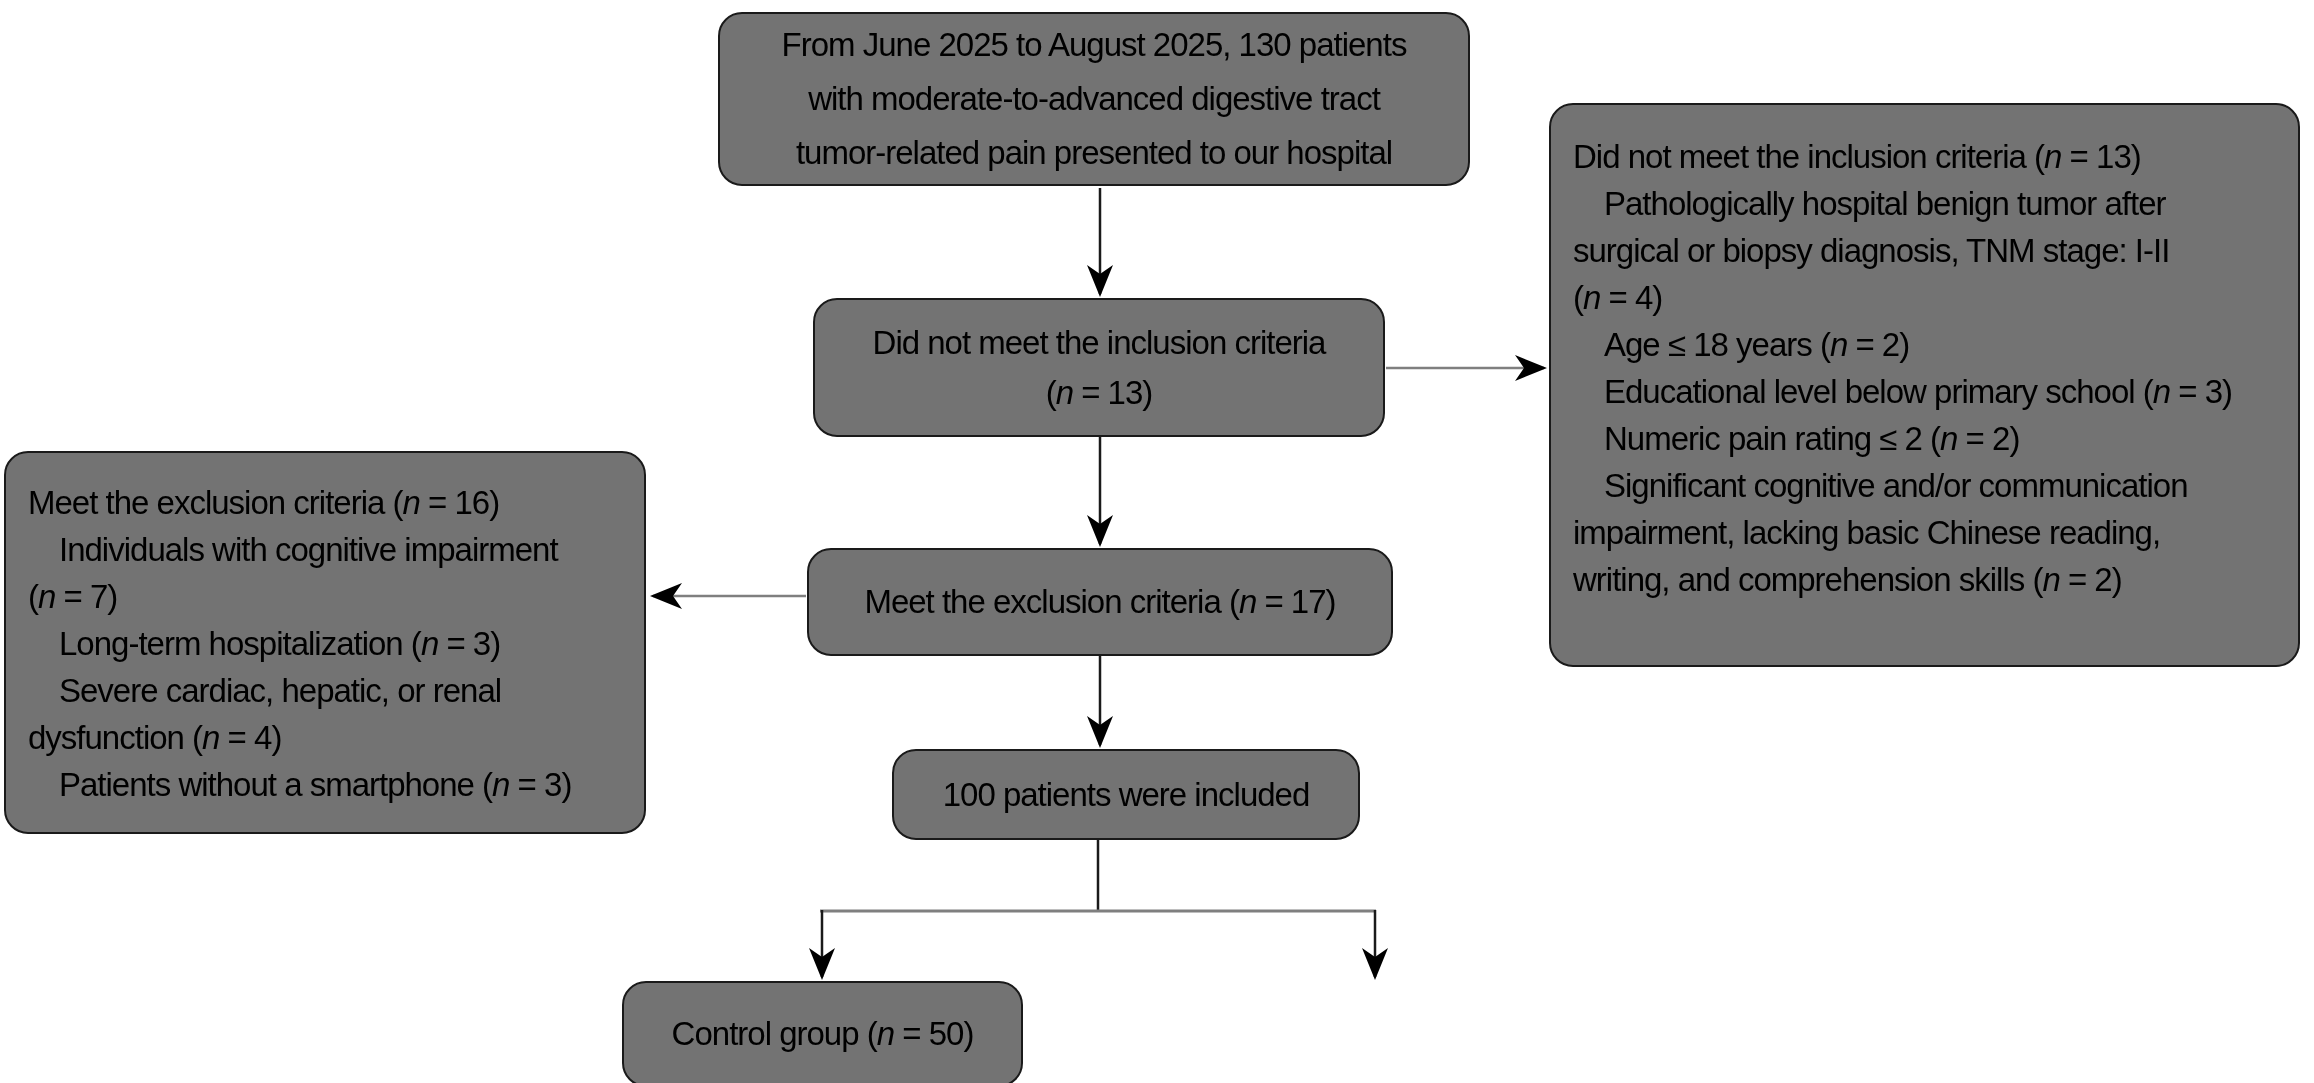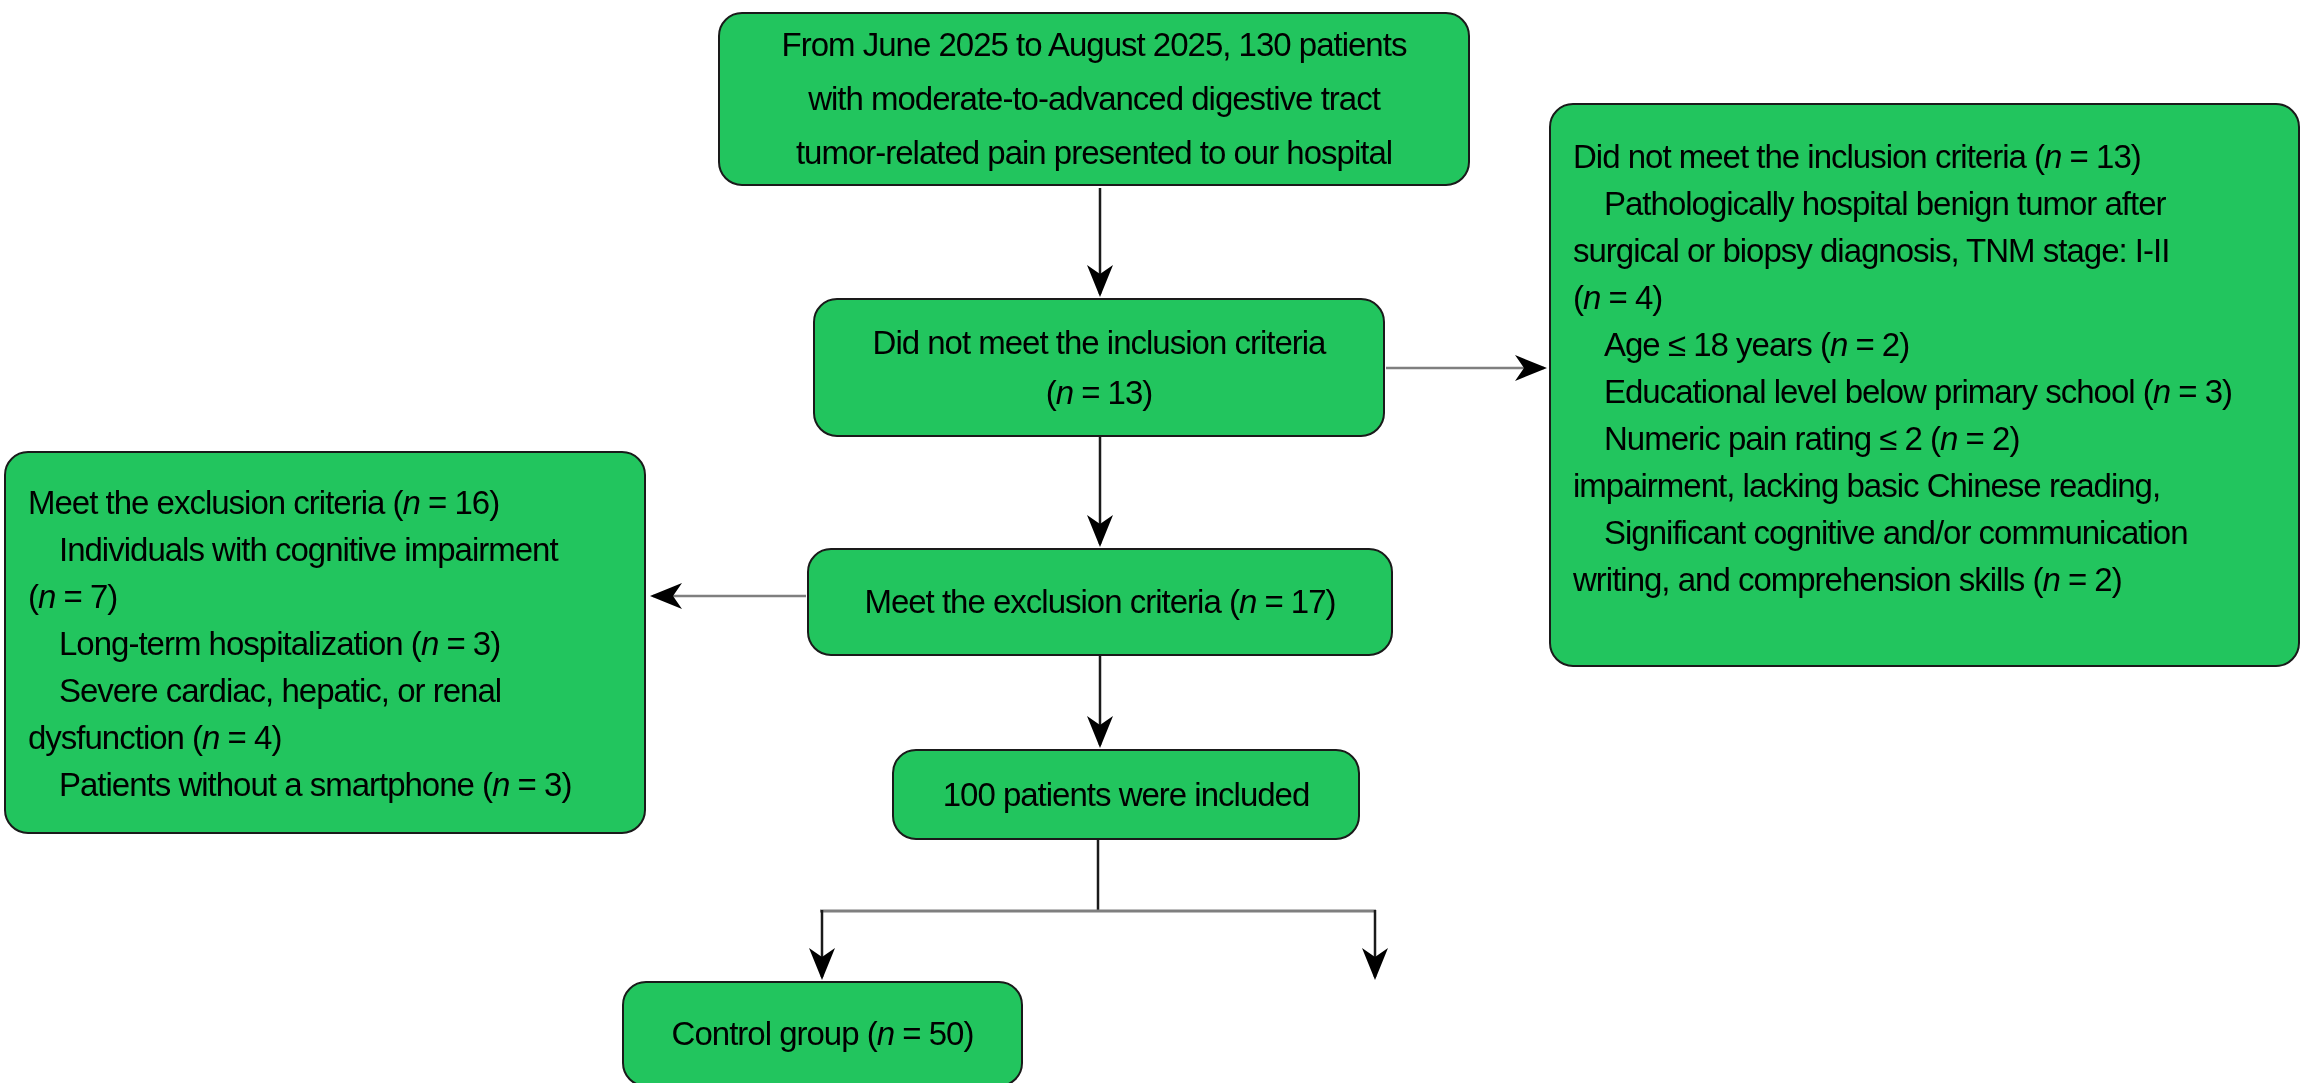--- a/index.html
+++ b/index.html
@@ -11,21 +11,21 @@
     font-family: "Liberation Sans", "DejaVu Sans", sans-serif;
     color: #000000;
     overflow: hidden;
   }
   .wires { position: absolute; left: 0; top: 0; width: 2314px; height: 1083px; }
   .box {
     position: absolute;
     box-sizing: border-box;
     border: 2.5px solid #1a1a1a;
     border-radius: 24px;
-    background: #22c55e;
+    background: #737373;
   }
   .box .line {
     white-space: pre;
     font-size: 33px;
     letter-spacing: -1px;
     line-height: 47px;
   }
   .center {
     display: flex;
     flex-direction: column;
@@ -93,22 +93,22 @@
     </div>
 
   <div class="box side" id="box-inclusion-criteria-details">
       <div class="line">Did not meet the inclusion criteria (<i>n</i> = 13)</div>
       <div class="line">  Pathologically hospital benign tumor after</div>
       <div class="line">surgical or biopsy diagnosis, TNM stage: I-II</div>
       <div class="line">(<i>n</i> = 4)</div>
       <div class="line">  Age ≤ 18 years (<i>n</i> = 2)</div>
       <div class="line">  Educational level below primary school (<i>n</i> = 3)</div>
       <div class="line">  Numeric pain rating ≤ 2 (<i>n</i> = 2)</div>
+      <div class="line">  Significant cognitive and/or communication</div>
       <div class="line">impairment, lacking basic Chinese reading,</div>
-      <div class="line">  Significant cognitive and/or communication</div>
       <div class="line">writing, and comprehension skills (<i>n</i> = 2)</div>
     </div>
 
   <div class="box center" id="box-meet-exclusion">
       <div class="line">Meet the exclusion criteria (<i>n</i> = 17)</div>
     </div>
 
   <div class="box side" id="box-exclusion-criteria-details">
       <div class="line">Meet the exclusion criteria (<i>n</i> = 16)</div>
       <div class="line">  Individuals with cognitive impairment</div>

